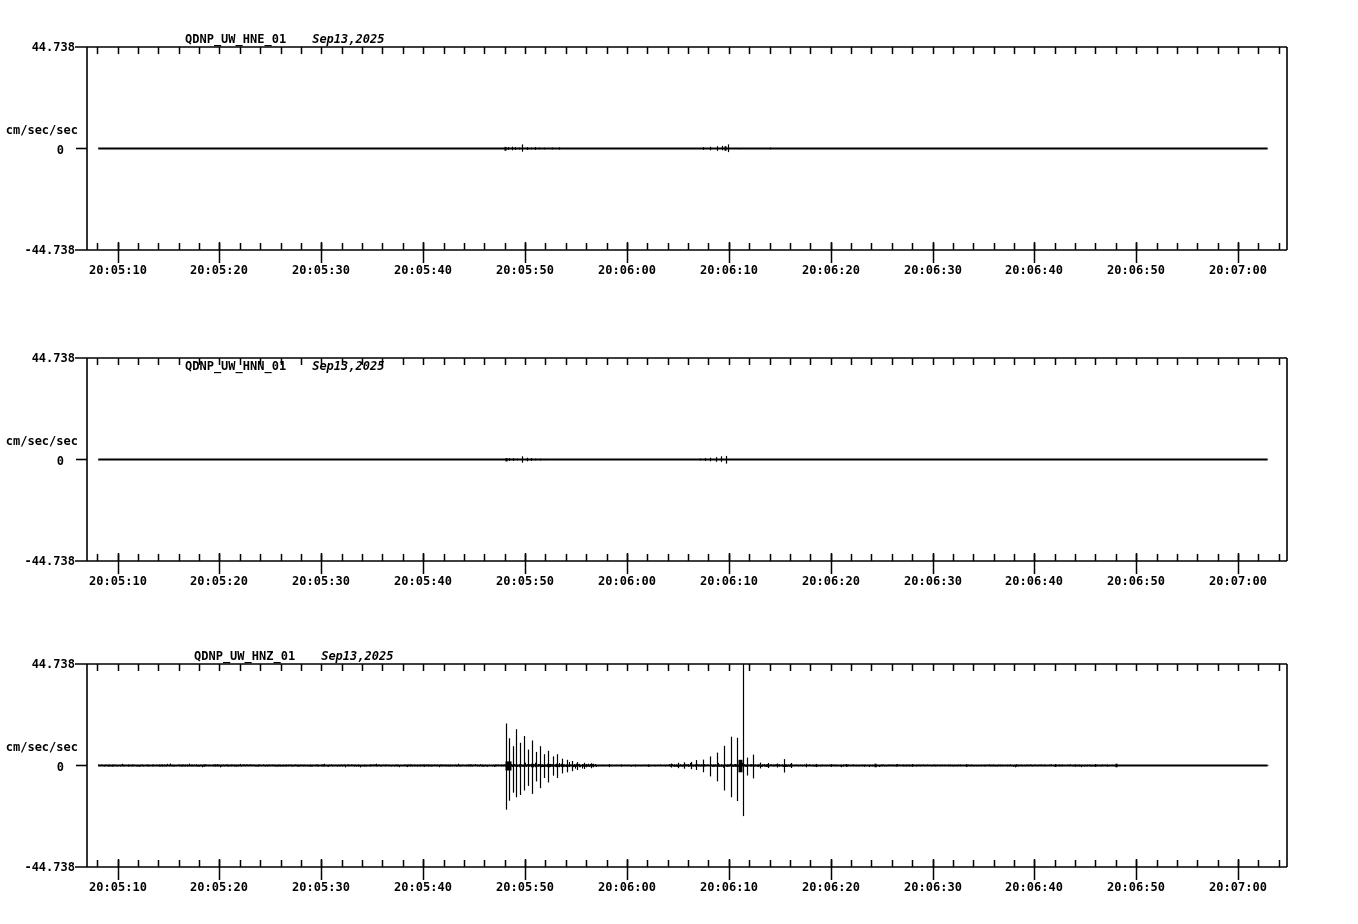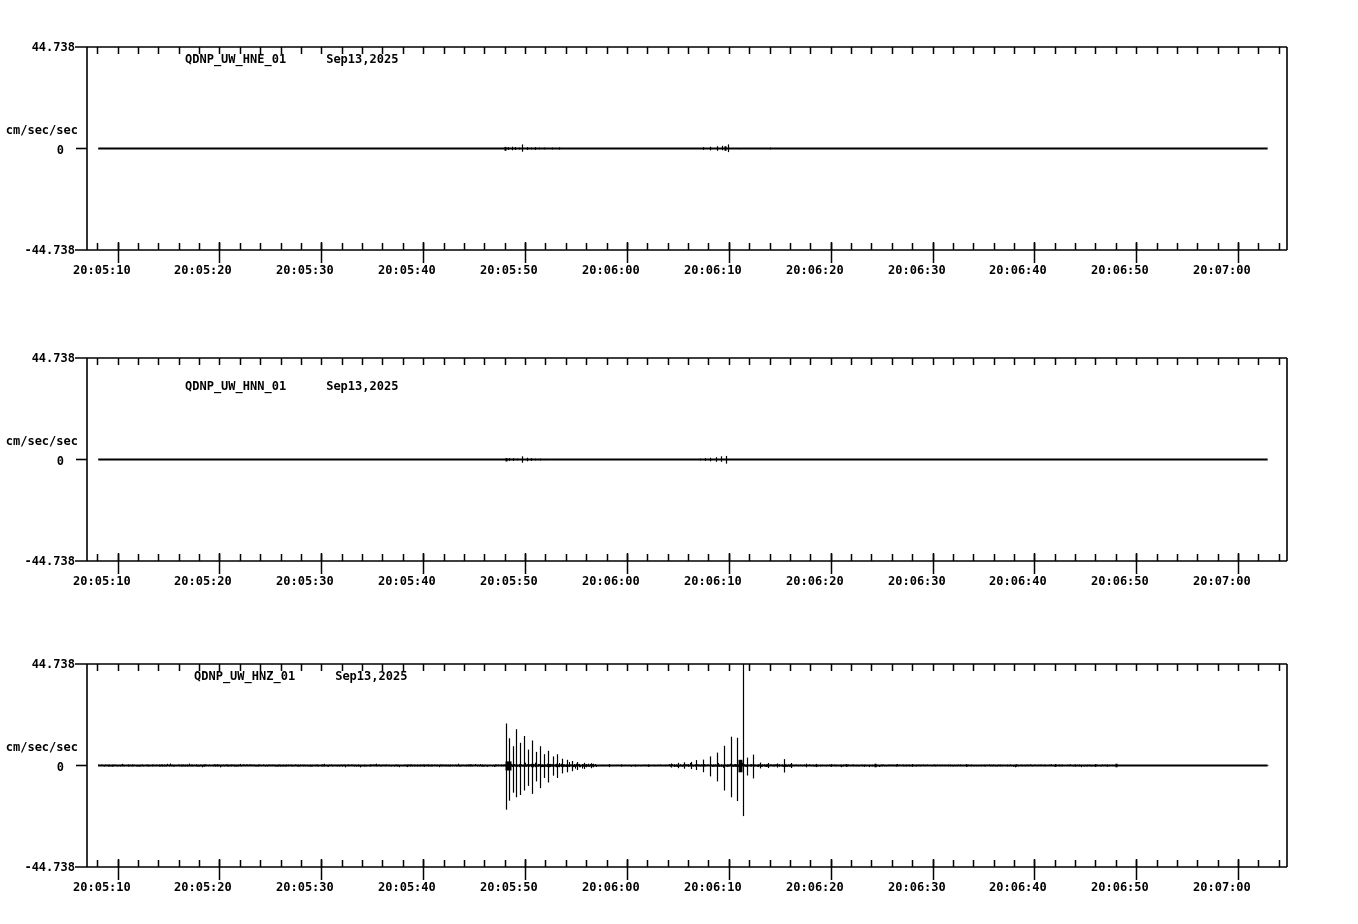--- a/index.html
+++ b/index.html
@@ -5,23 +5,23 @@
   html,body{margin:0;padding:0;background:#ffffff;}
   .stage{
     position:relative;width:1358px;height:924px;background:#ffffff;
     font-family:"DejaVu Sans Mono","Liberation Mono",monospace;
     font-weight:bold;color:#000;overflow:hidden;
   }
   .panel{position:absolute;left:0;width:1358px;}
   .panel svg{position:absolute;left:0;top:0;}
   .lbl{position:absolute;font-size:12px;line-height:14px;white-space:pre;}
   .r{text-align:right;}
-  .c{}
-  .title-station{display:inline-block;margin-top:20px;}
-  .title-date{display:inline-block;margin-left:40px;}
+  .c{text-align:center;}
+  .title-station{display:inline-block;}
+  .title-date{display:inline-block;margin-left:26px;font-style:italic;}
 </style>
 </head>
 <body>
 
 <div class="stage">
   <div id="panels">
       <div class="panel" style="top: 0px; height: 311px;">
         <svg width="1358" height="311" viewBox="0 0 1358 311">
           <path d="M75 47H1287M75 250H1287" stroke="#000" stroke-width="1.6" fill="none"></path>
           <path d="M87 47V250M1287 47V250" stroke="#000" stroke-width="1.6" fill="none"></path>

